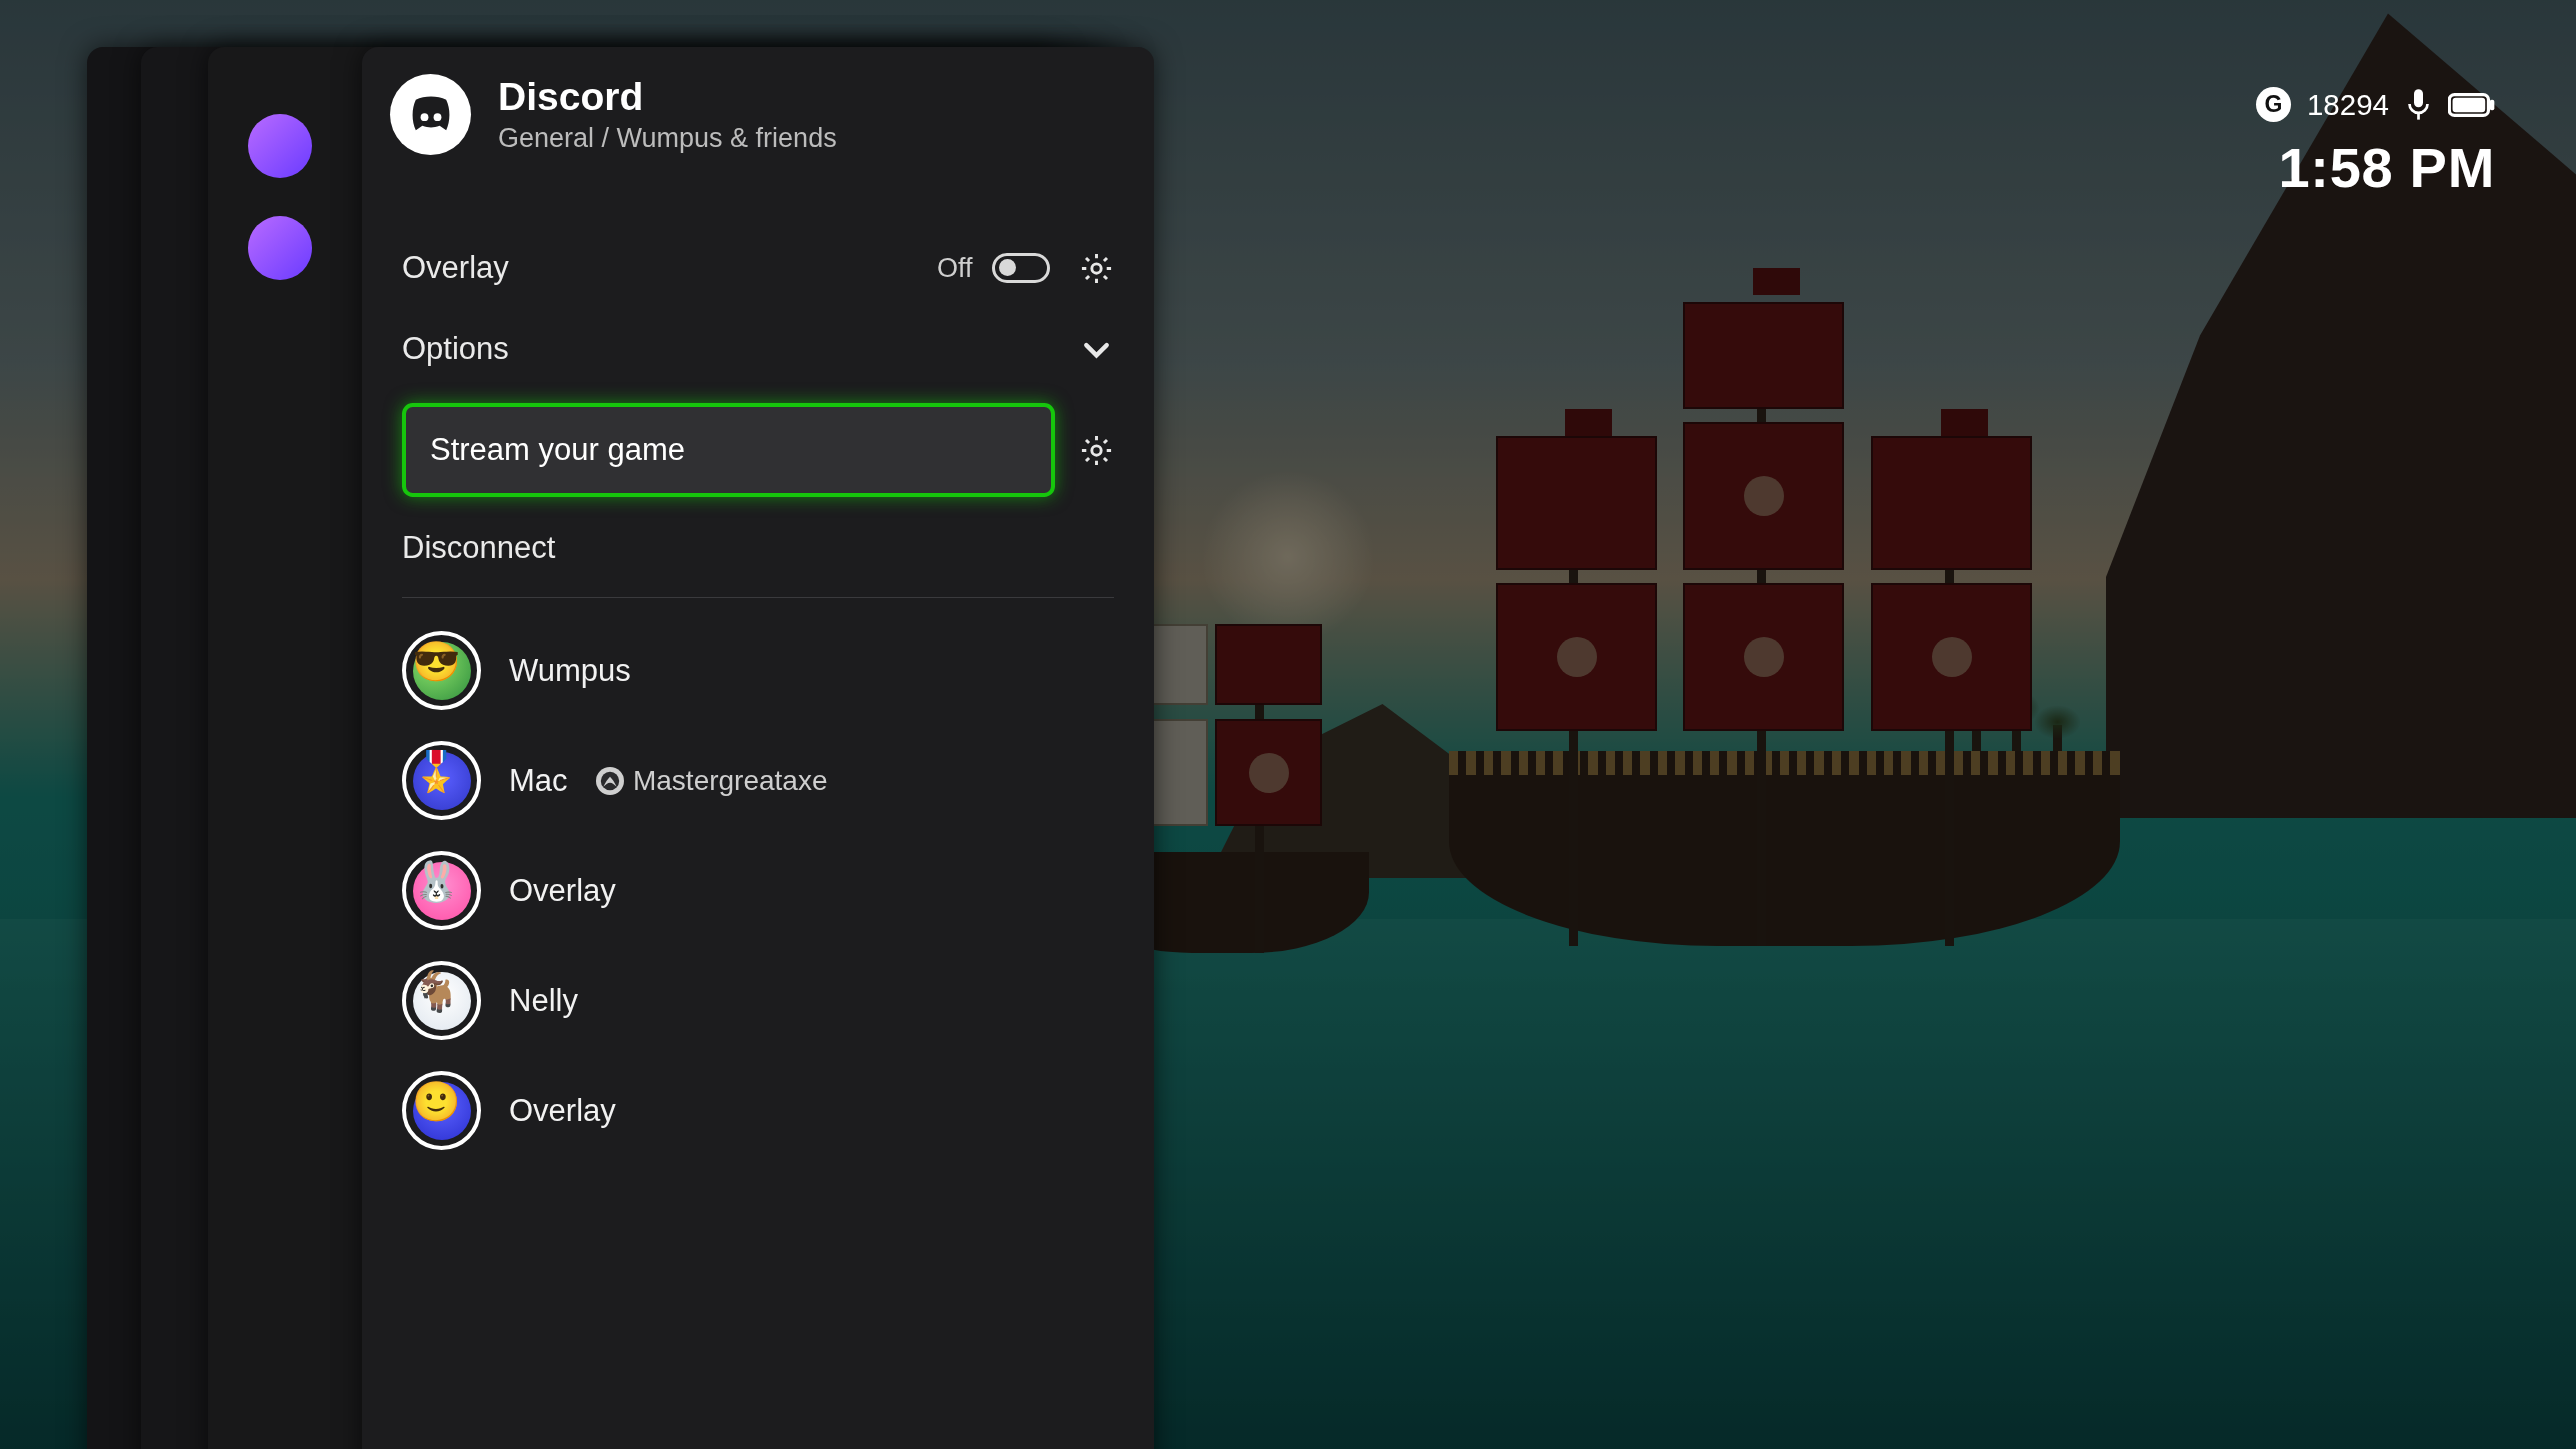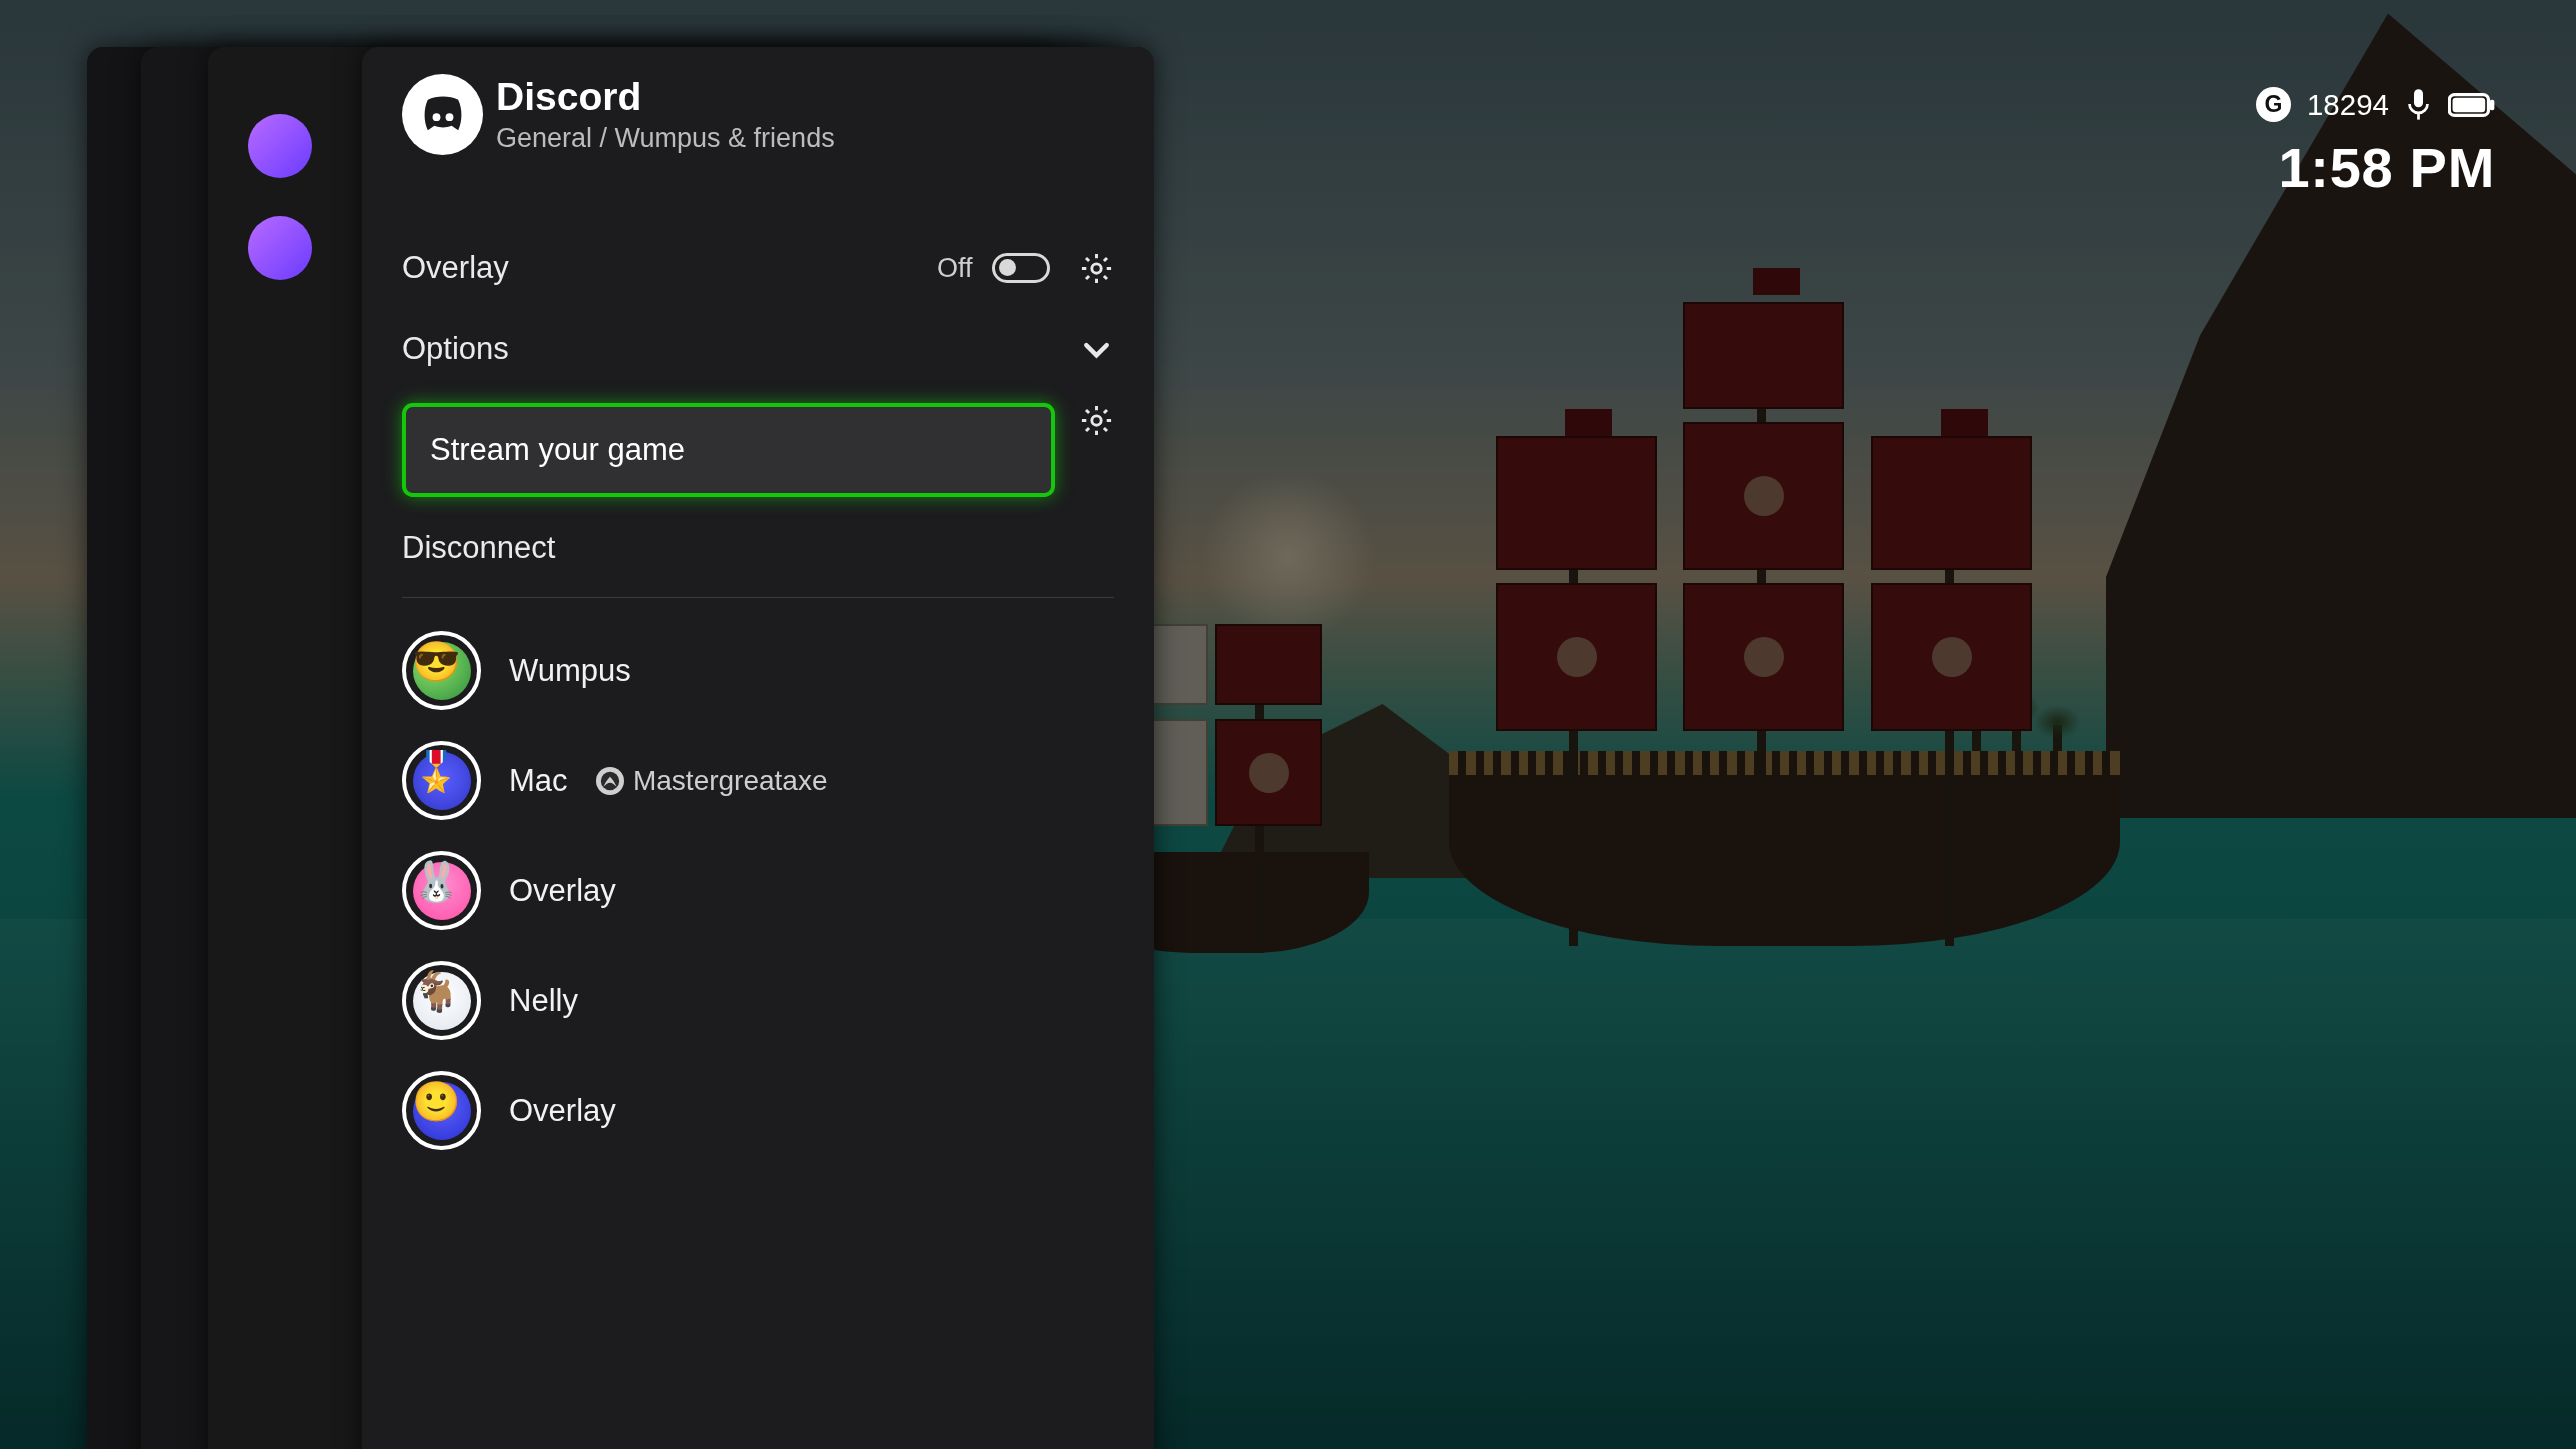--- a/index.html
+++ b/index.html
@@ -68,36 +68,36 @@
   .back-ic-col{ position:absolute; left:109px; top:60px; display:flex; flex-direction:column; gap:121px;}
   .back-ic{ width:54px; height:54px; border-radius:50%; background:#2d2d30; display:flex; align-items:center; justify-content:center; color:#d6d6d6;}
   .back-speaker-col{ position:absolute; left:322px; top:198px; display:flex; flex-direction:column; gap:72px;}
   .spk{ color:#bdbdbd; }
   .mid-av-col{ position:absolute; left:228px; top:81px; display:flex; flex-direction:column; gap:34px;}
   .mav{ width:64px; height:64px; border-radius:50%; }
   .smav-col{ position:absolute; left:329px; top:268px; display:flex; flex-direction:column; gap:54px;}
   .smav{ width:38px; height:38px; border-radius:50%;}
 
   
-  .hdr{ position:absolute; left:40px; top:27px; display:flex; align-items:center; gap:13px;}
+  .hdr{ position:absolute; left:28px; top:27px; display:flex; align-items:center; gap:27px;}
   .disc-logo{ width:81px; height:81px; border-radius:50%; background:#ffffff; display:flex; align-items:center; justify-content:center;}
   .hdr-title{ color:#fff; font-size:39px; font-weight:600;}
   .hdr-sub{ color:#bcbcbc; font-size:27px; margin-top:4px;}
 
   .rowline{ position:absolute; left:40px; right:40px; display:flex; align-items:center; color:#eaeaea; font-size:31px;}
   .rowline.overlay{ top:203px; }
   .rowline.options{ top:284px; }
   .rowline .spacer{ flex:1;}
   .offlbl{ color:#cfcfcf; font-size:27px; margin-right:19px;}
   .toggle{ width:58px; height:29.5px; border:3.4px solid #d9d9d9; border-radius:27px; position:relative; margin-right:29.5px;}
   .toggle .knob{ position:absolute; left:4px; top:2.7px; width:17.4px; height:17.4px; border-radius:50%; background:#d9d9d9;}
   .gear{ width:35px; height:35px; }
   .chev{ width:35px; height:35px;}
 
-  .stream-row{ position:absolute; left:40px; right:40px; top:356px; display:flex; align-items:flex-start; gap:24px;}
+  .stream-row{ position:absolute; left:40px; right:40px; top:356px; display:flex; align-items:center; gap:24px;}
   .stream-btn{ flex:1; height:94px; border-radius:10.7px; background:#303033; border:4px solid #16c60c; box-shadow:0 0 17.4px rgba(22,198,12,.6); display:flex; align-items:center; padding-left:24px; color:#fff; font-size:31px;}
   .disconnect{ position:absolute; left:40px; top:483px; color:#eaeaea; font-size:31px;}
 
   .divider{ position:absolute; left:40px; right:40px; top:550px; height:1.3px; background:#3a3a3d;}
 
   .voice-list{ position:absolute; left:40px; right:40px; top:584px; display:flex; flex-direction:column; gap:31px;}
   .voice-row{ display:flex; align-items:center; gap:28px;}
   .avatar{ width:79px; height:79px; border-radius:50%; border:4px solid #fff; box-shadow:0 0 0 1.3px #1c1c1e inset; display:flex; align-items:center; justify-content:center;}
   .avatar .face{ width:58px; height:58px; border-radius:50%;}
   .uname{ color:#f2f2f2; font-size:31px;}

